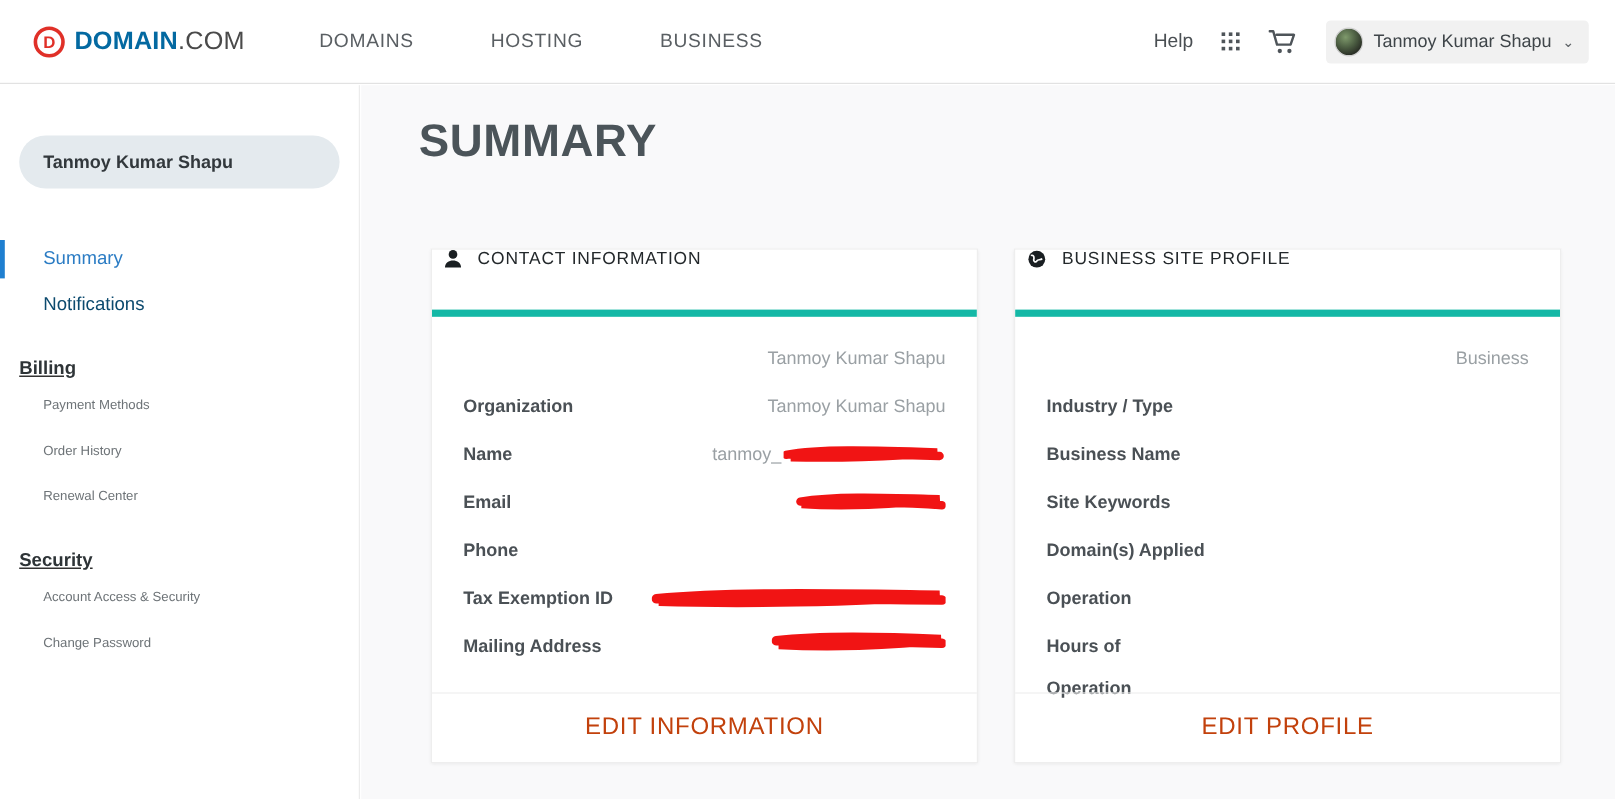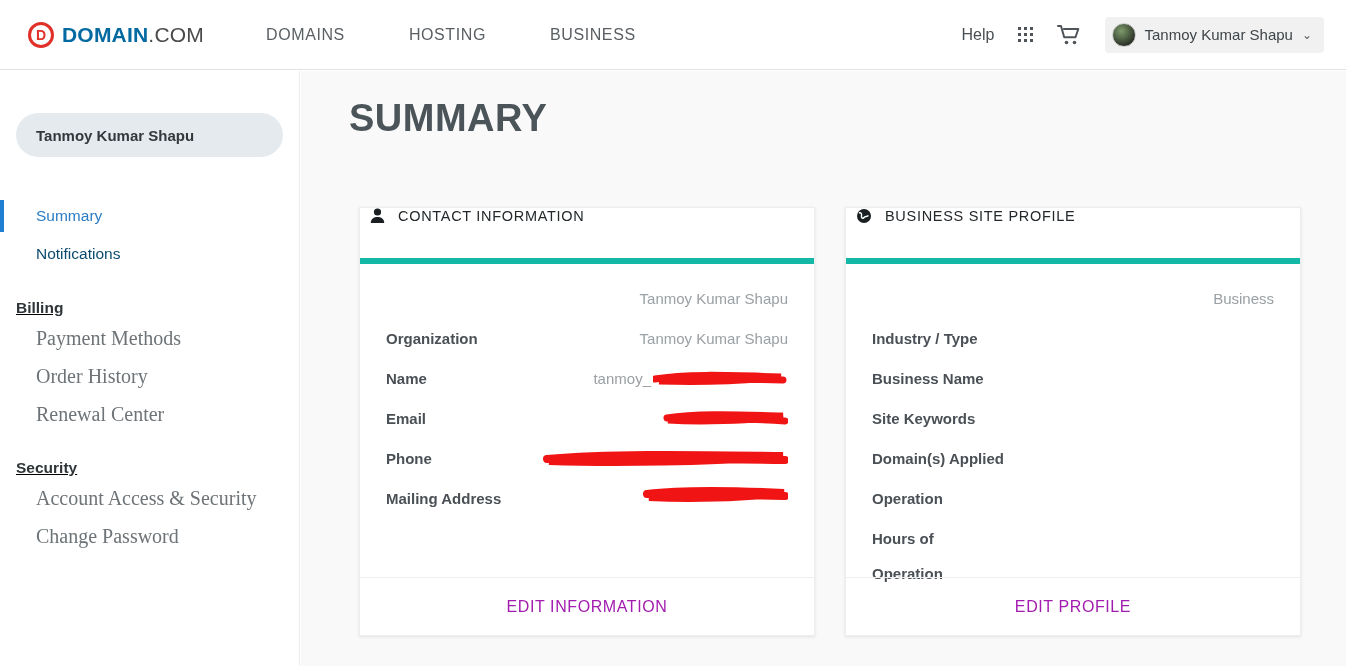--- a/index.html
+++ b/index.html
@@ -89,21 +89,21 @@
   .nav-item.active span { color: #2b7cc4; }
   .nav-item.active::before {
     content: ""; position: absolute; left: 0; top: 3px;
     width: 4px; height: 32px; background: #1f7fd0;
   }
   .nav-group {
     padding-left: 16px; margin-top: 26px; margin-bottom: 2px; text-decoration: underline;
   }
   .nav-group span { font-size: 15.5px; font-weight: bold; color: #2e3437; }
   .nav-sub { height: 38px; display: flex; align-items: center; padding-left: 36px; cursor: pointer; }
-  .nav-sub span { font-size: 20px; color: #6d7377; font-family: Liberation Serif, serif; }
+  .nav-sub span { font-size: 11px; color: #6d7377; }
 
   
   .content {
     position: absolute; top: 71px; left: 301px;
     width: 1045px; height: 595px;
     background: #f9f9fa;
     overflow: hidden;
   }
   .page-title {
     margin: 26px 0 0 48px;
@@ -138,22 +138,22 @@
   }
   .row .lbl { font-size: 15px; color: #4a5055; font-weight: bold; margin-top: 40px; }
   .row .val { font-size: 15px; color: #9aa0a4; text-align: right; }
   .row.stack { height: 35px; }
 
   .card-foot {
     height: 58px; border-top: 1px solid #eeeeee;
     display: flex; align-items: center; justify-content: center;
   }
   .card-foot a {
-    font-size: 16px; letter-spacing: .6px;
-    color: #a21caf; text-decoration: none; cursor: pointer;
+    font-size: 20px; letter-spacing: .6px;
+    color: #c2410c; text-decoration: none; cursor: pointer;
   }
 </style>
 </head>
 <body>
 
 <div class="topbar">
 
   <div class="brand">
     <div class="brand-mark">D</div>
     <div class="brand-text">
@@ -274,20 +274,24 @@
         <div class="row">
           <span class="lbl">Phone</span>
           <span style="position:relative;display:flex;align-items:center;">
             <span class="val"></span>
             <svg width="125" height="18" viewBox="0 0 125 18">
               <path d="M4 8 C35 3, 80 5, 120 6 C85 11, 35 12, 5 10 C45 8, 95 9, 122 11" fill="none" stroke="#f11414" stroke-width="7" stroke-linecap="round"></path>
             </svg>
           </span>
         </div>
 
+        <div class="row">
+          <span class="lbl">Tax Exemption ID</span>
+          <span class="val"></span>
+        </div>
 
         <div class="row stack">
           <span class="lbl">Mailing Address</span>
           <span style="display:flex;flex-direction:column;align-items:flex-end;">
             <svg width="245" height="20" viewBox="0 0 245 20">
               <path d="M4 9 C70 3, 160 5, 240 6 C170 12, 70 13, 6 11 C90 8, 180 9, 242 10" fill="none" stroke="#f11414" stroke-width="8" stroke-linecap="round"></path>
             </svg>
             <svg width="145" height="20" viewBox="0 0 145 20" style="margin-top:16px;">
               <path d="M4 8 C45 3, 100 5, 141 7 C100 12, 45 13, 6 11 C55 8, 110 9, 142 10" fill="none" stroke="#f11414" stroke-width="8" stroke-linecap="round"></path>
             </svg>

